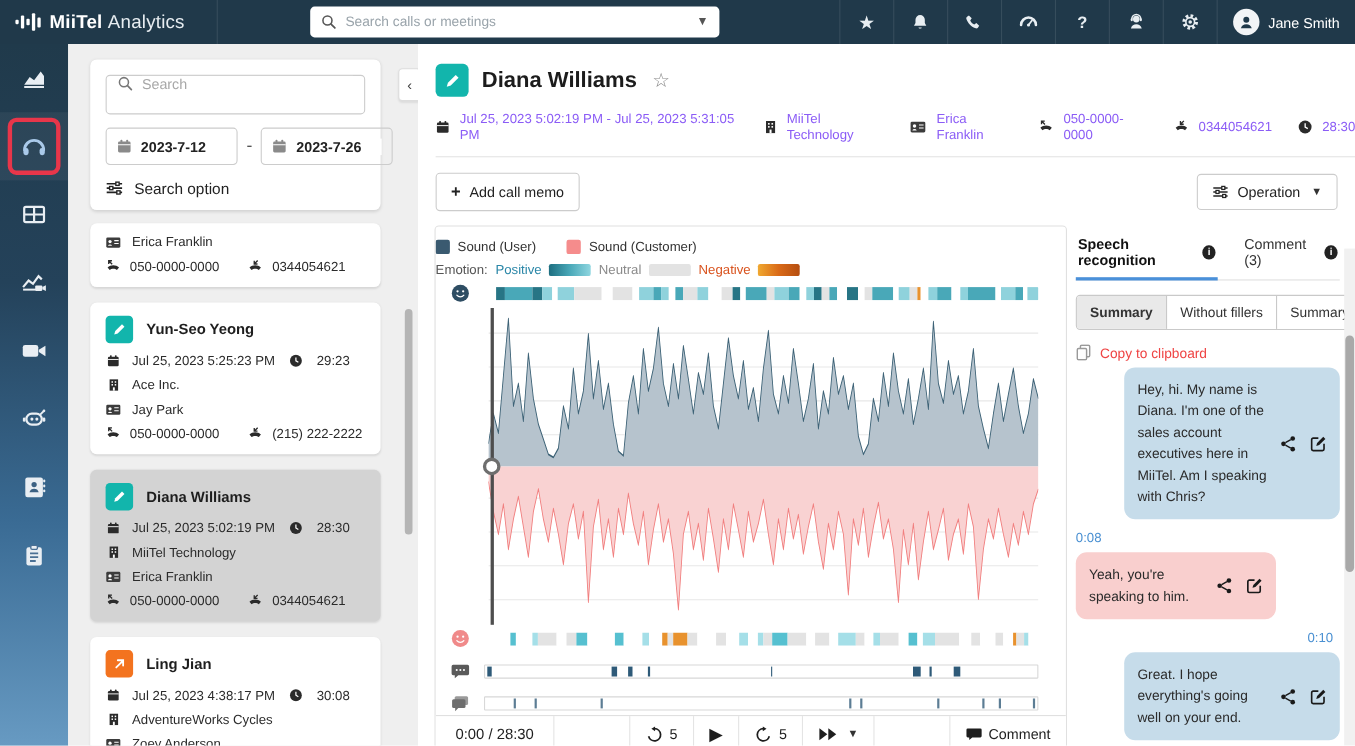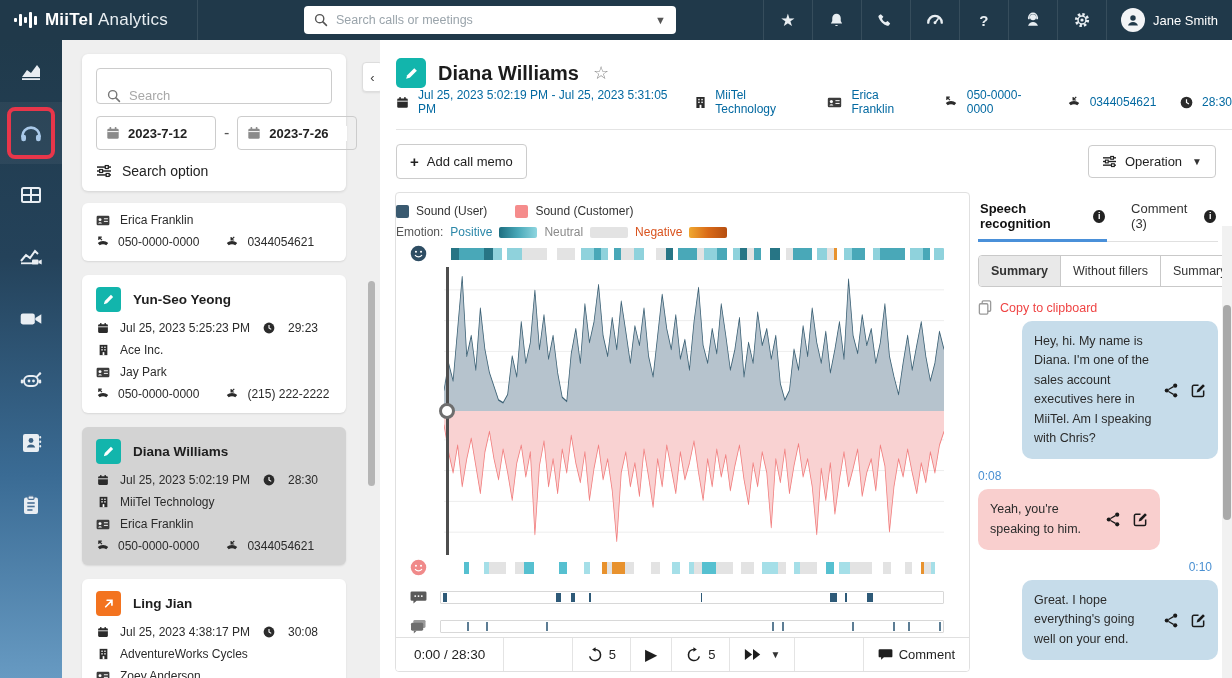--- a/index.html
+++ b/index.html
@@ -5,41 +5,41 @@
   * { margin:0; padding:0; box-sizing:border-box; }
   html,body { width:1232px; height:678px; overflow:hidden; font-family:"Liberation Sans", sans-serif; background:#fff; }
   
   .topbar { height:40px; background:#20394a; display:flex; align-items:center; color:#fff; position:relative; z-index:30; }
   .logo { display:flex; align-items:center; gap:8px; padding:0 14px; height:100%; border-right:1px solid rgba(255,255,255,.10); min-width:198px; }
   .logo-bars { display:flex; align-items:center; gap:2px; height:18px; }
   .logo-bars i { display:block; width:3px; background:#fff; border-radius:1px; }
   .logo-text { font-size:17px; letter-spacing:.2px;text-align:right; }
   .logo-text b { font-weight:700; }
   .logo-text span { font-weight:300; color:#e8eef2; }
-  .tb-search-wrap { margin-left:106px; width:372px; }
+  .tb-search-wrap { margin-left:84px; width:372px; }
   .tb-search { display:flex; align-items:center; background:#fff; border-radius:4px; height:28px; padding:0 10px; gap:8px; }
   .tb-search input { border:none; outline:none; flex:1; font-size:12.5px; color:#333; font-family:inherit; }
   .tb-search input::placeholder { color:#9aa4ab; }
   .tb-caret { color:#555; font-size:11px; }
   .tb-icons { margin-left:auto; display:flex; height:100%; align-items:stretch; }
   .tb-ic { width:49px; display:flex; align-items:center; justify-content:center; border-left:1px solid rgba(255,255,255,.10); cursor:pointer; color:#e8eef2; font-size:15px; }
   .tb-user { display:flex; align-items:center; gap:8px; padding:0 14px; border-left:1px solid rgba(255,255,255,.10); cursor:pointer; }
   .tb-user .av { width:24px; height:24px; background:#f2f4f6; border-radius:50%; display:flex; align-items:center; justify-content:center; }
   .tb-user span { font-size:13px; color:#fff; }
   
   .shell { display:flex; height:638px; position:relative; }
   
   .navrail { width:62px; background:linear-gradient(180deg,#203a4b 0%,#24425a 34%,#3a6b94 68%,#679ac2 100%); display:flex; flex-direction:column; flex:none; }
   .nav-item { height:62px; display:flex; align-items:center; justify-content:center; position:relative; cursor:pointer; }
   .nav-item.active { background:rgba(255,255,255,.05); }
   .nav-hl { position:absolute; inset:5px 7px; border:4px solid #e8364a; border-radius:8px; pointer-events:none; }
   
   .listpanel { width:318px; background:#efefef; flex:none; position:relative; padding:14px 34px 0 20px; overflow:hidden; }
   .filter-card { background:#fff; border-radius:6px; box-shadow:0 1px 3px rgba(0,0,0,.12); padding:14px 14px 12px; position:relative; z-index:5; }
-  .f-search { display:flex; align-items:flex-end; gap:8px; border:1px solid #ccc; border-radius:4px; height:36px; padding:0 10px; }
+  .f-search { display:flex; align-items:flex-start; gap:8px; border:1px solid #ccc; border-radius:4px; height:36px; padding:0 10px; }
   .f-search input { border:none; outline:none; flex:1; font-size:13px; color:#333; font-family:inherit; }
   .f-search input::placeholder { color:#a8a8a8; }
   .f-dates { display:flex; align-items:center; gap:8px; margin-top:12px; }
   .f-date { display:flex; align-items:center; gap:8px; border:1px solid #ccc; border-radius:4px; height:34px; padding:0 9px; flex:1; }
   .f-date input { border:none; outline:none; width:78px; font-size:13px; font-weight:700; color:#222; font-family:inherit; }
   .f-sep { color:#555; }
   .f-opt { display:flex; align-items:center; gap:10px; margin-top:13px; font-size:14px; color:#222; cursor:pointer; }
   .call-card { background:#fff; border-radius:6px; box-shadow:0 1px 2px rgba(0,0,0,.10); padding:12px 14px; margin-top:14px; cursor:pointer; }
   .call-card.selected { background:#d3d3d3; }
   .cc-name { display:flex; align-items:center; gap:12px; margin-bottom:9px; }
@@ -54,21 +54,21 @@
   .cc-ph { display:flex; align-items:center; gap:8px; }
   .list-scroll { position:absolute; right:5px; top:241px; width:7px; height:205px; background:#b5b5b5; border-radius:4px; }
   .collapse-tab { position:absolute; left:300px; top:22px; width:21px; height:30px; background:#fff; border:1px solid #ddd; border-radius:4px; display:flex; align-items:center; justify-content:center; font-size:13px; color:#444; cursor:pointer; z-index:6; box-shadow:0 1px 2px rgba(0,0,0,.08); }
   
   .main { flex:1; background:#fff; position:relative; overflow:hidden; }
   .d-header { padding:18px 0 0 16px; }
   .d-title-row { display:flex; align-items:center; gap:12px; }
   .d-badge { width:30px; height:30px; border-radius:5px; background:#12b5ac; color:#fff; display:flex; align-items:center; justify-content:center; }
   .d-title { font-size:20px; font-weight:700; color:#1c1c1c; }
   .d-star { font-size:18px; color:#8a8a8a; cursor:pointer; margin-left:2px; }
-  .d-meta { display:flex; align-items:center; gap:9px; margin-top:0; font-size:12px; color:#0369a1; flex-wrap:nowrap; }
+  .d-meta { display:flex; align-items:center; gap:9px; margin-top:13px; font-size:12px; color:#8b5cf6; flex-wrap:nowrap; }
   .d-meta .ic { color:#3c3c3c; display:flex; }
   .d-meta .gap { width:6px; }
   .d-sep { border-bottom:1px solid #e4e4e4; margin-top:13px; }
   .actions { display:flex; align-items:center; justify-content:space-between; padding:14px 16px 0 16px; }
   .btn { display:inline-flex; align-items:center; gap:8px; border:1px solid #ccc; background:#fff; border-radius:4px; font-size:13px; color:#222; padding:8px 13px; cursor:pointer; font-family:inherit; }
   .btn b { font-weight:700; }
   .content { display:flex; gap:8px; padding:13px 0 0 15px; height:493px; }
   
   .chartcard { width:575px; flex:none; border:1px solid #e0e0e0; border-radius:4px; position:relative; overflow:hidden; background:#fff; }
   .legend { display:flex; flex-direction:column; align-items:flex-start; gap:7px; padding:11px 25px 6px 0; font-size:12px; color:#333; }

